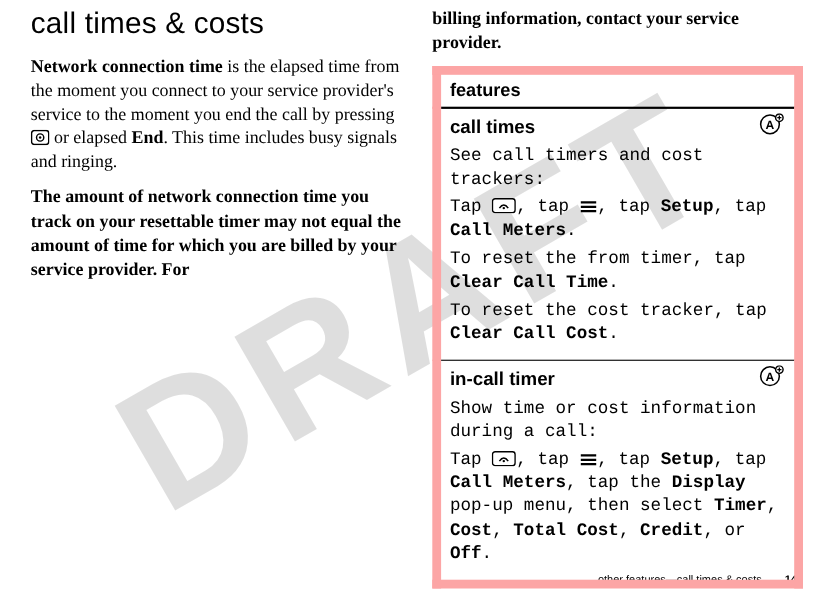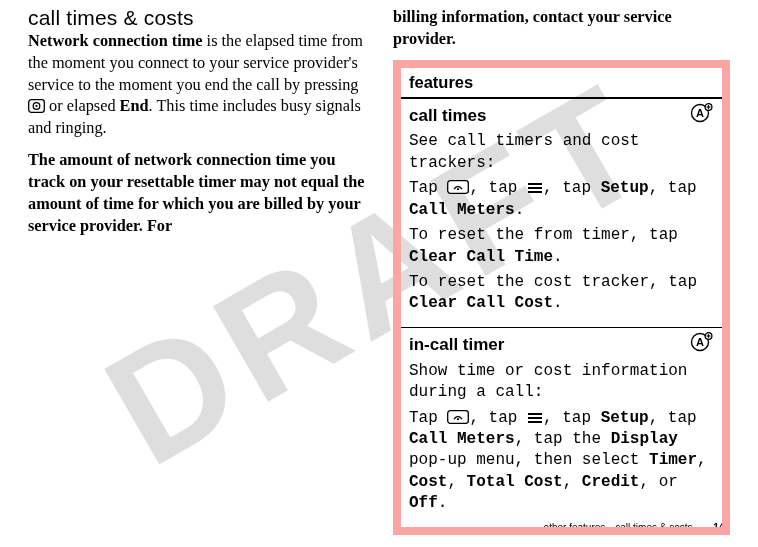--- a/index.html
+++ b/index.html
@@ -31,23 +31,23 @@
     left: 28px;
     top: 6px;
     right: 28px;
     bottom: 0;
     z-index: 1;
     display: flex;
     gap: 28px;
   }
   .col { flex: 1 1 50%; }
   h1 {
-    font-size: 21px;
+    font-size: 27px;
     font-weight: 400;
-    margin-bottom: 0;
+    margin-bottom: 12px;
     letter-spacing: 0.2px;
   }
   p { font-size: 16.3px; line-height: 1.34; margin-bottom: 10px; font-family: Liberation Serif, serif; }
   .bold { font-weight: 700; }
   .nowrap { white-space: nowrap; text-align: right; }
   .icon {
     display: inline-block;
     vertical-align: -2px;
   }
   .icon svg { display: block; }

